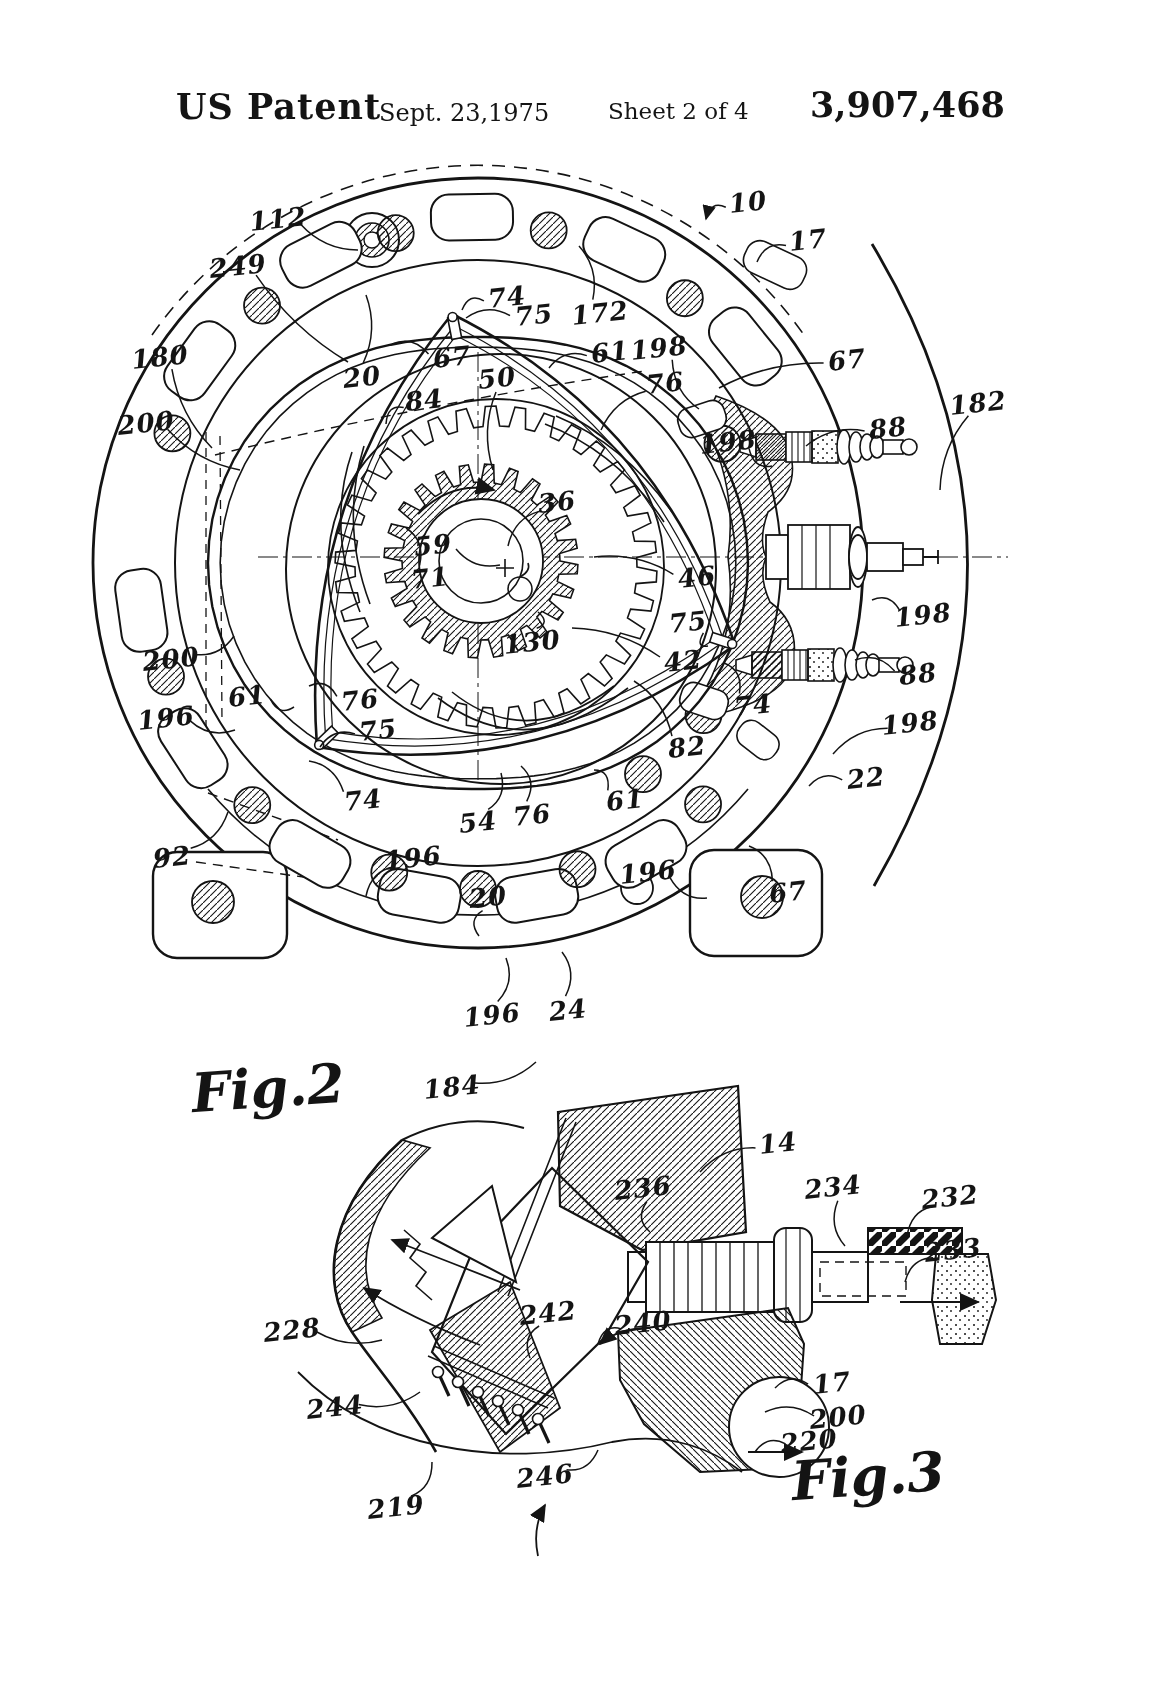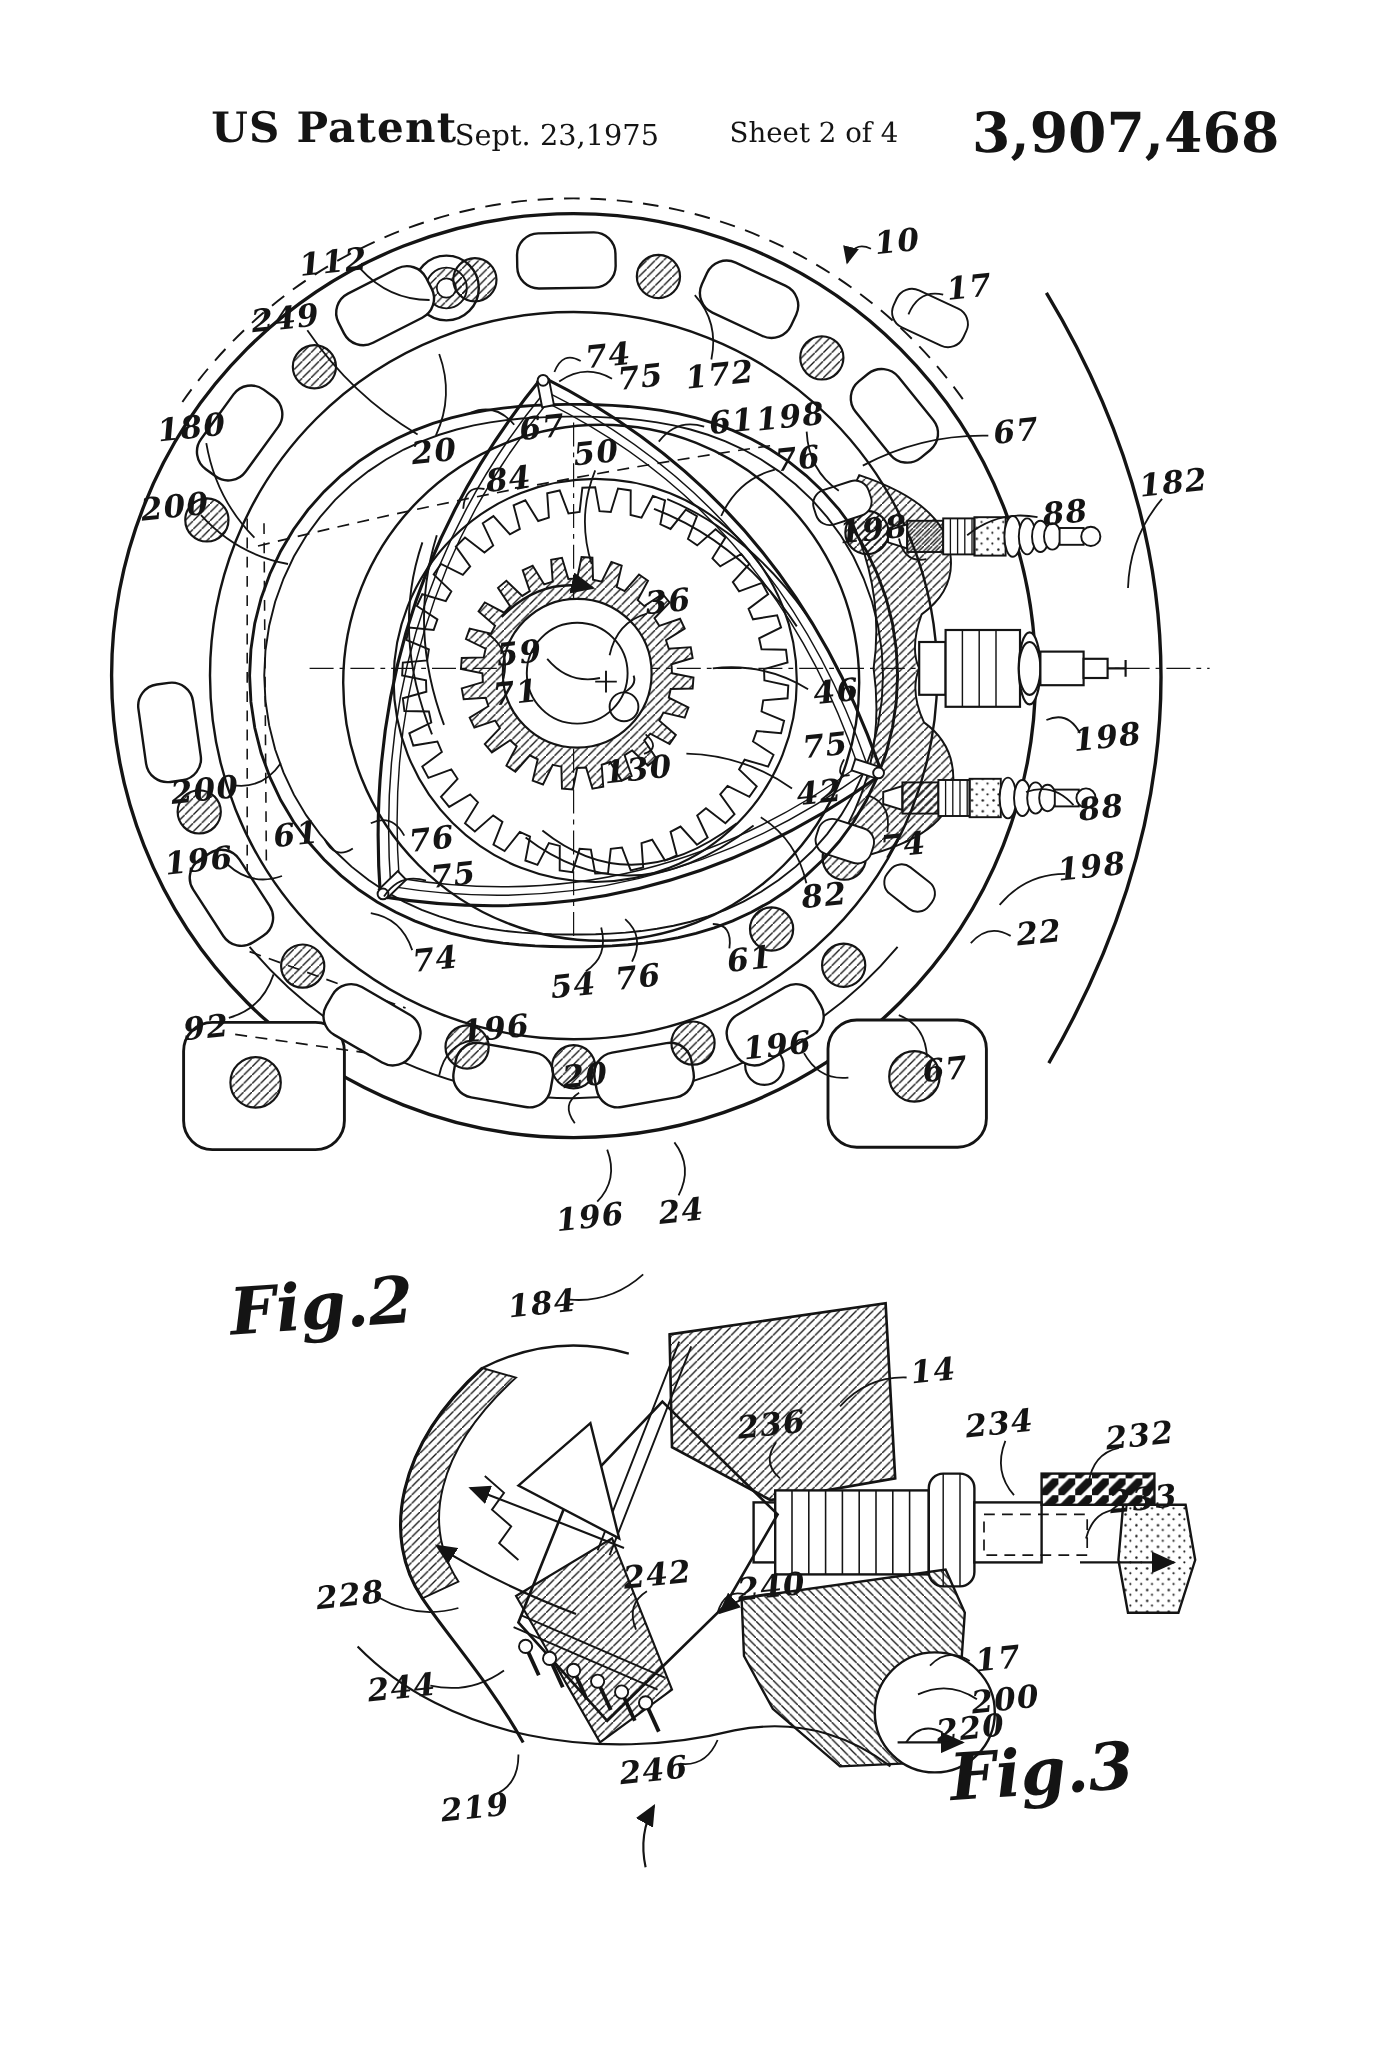--- a/index.html
+++ b/index.html
@@ -7,21 +7,21 @@
   html,body{ margin:0; padding:0; background:#888; }
   #page{
     position:relative; width:1161px; height:1705px; margin:0 auto;
     background:var(--paper); overflow:hidden;
     font-family:"DejaVu Serif", serif; color:var(--ink);
   }
   .hdr{ position:absolute; white-space:nowrap; }
   #hdr-title  { left:176px; top:86px;  font-size:35px; font-weight:700; letter-spacing:1px; }
   #hdr-date   { left:379px; top:99px;  font-size:24px; }
   #hdr-sheet  { left:608px; top:98px;  font-size:23px; }
-  #hdr-number { left:810px; top:84px;  font-size:46px; font-weight:700; }
+  #hdr-number { left:810px; top:84px;  font-size:35px; font-weight:700; }
   svg#draw{ position:absolute; left:0; top:0; }
   .ref{
     position:absolute; transform:translate(-50%,-50%) rotate(-6deg);
     font:italic 700 26px "DejaVu Serif", serif; color:var(--ink);
     white-space:nowrap; letter-spacing:1px;
   }
   .figcap{
     position:absolute; transform:translate(-50%,-50%) rotate(-4deg);
     font:italic 700 54px "DejaVu Serif", serif; color:var(--ink); white-space:nowrap;
   }

